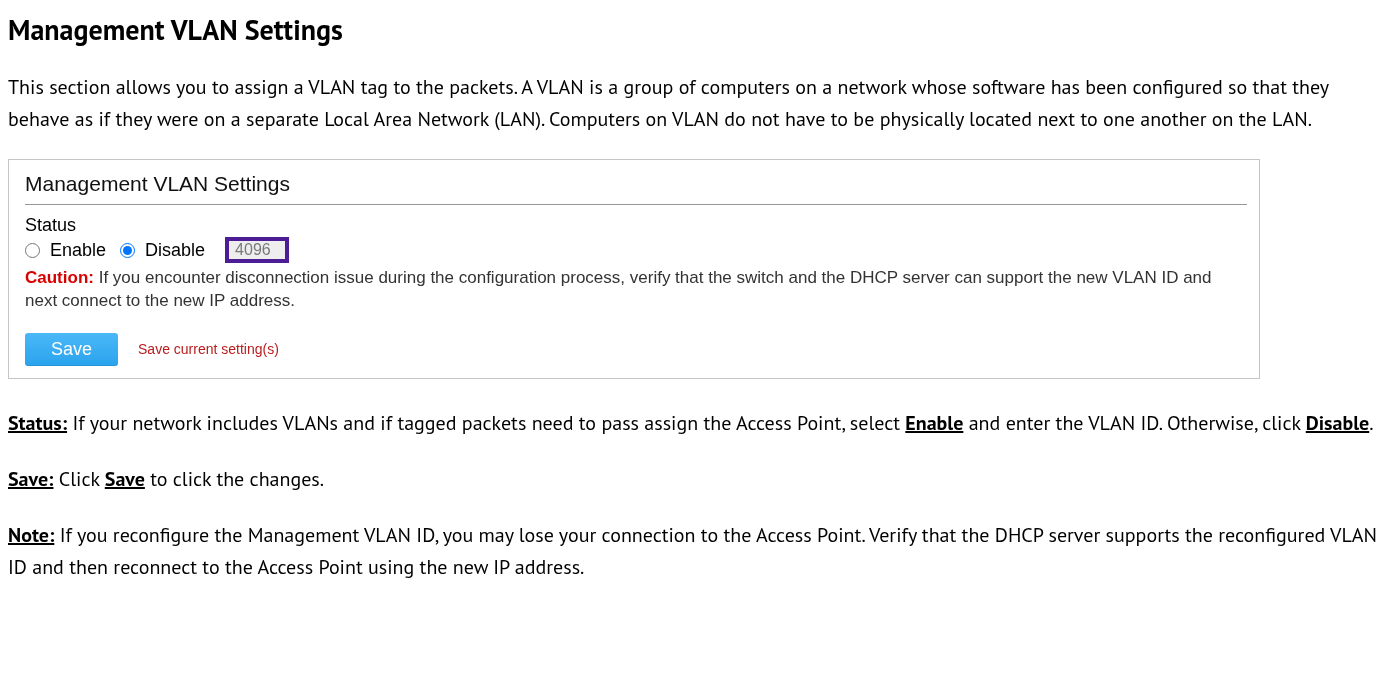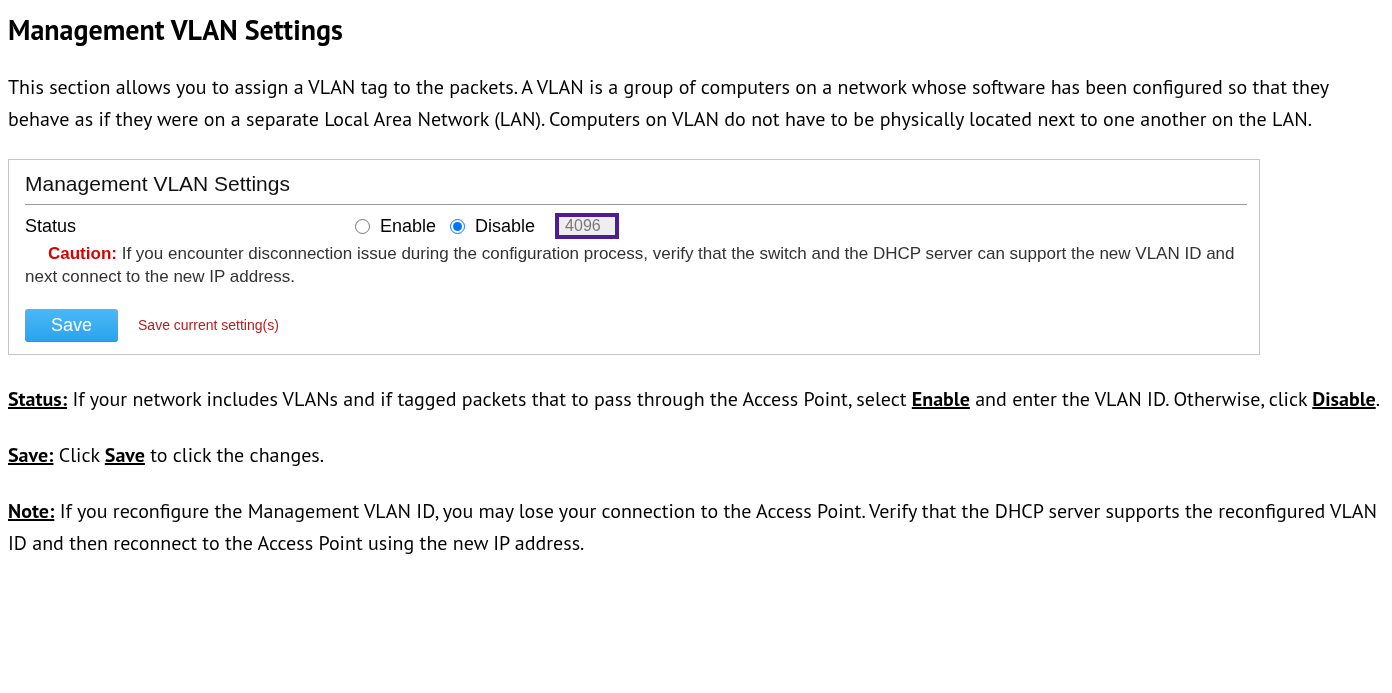--- a/index.html
+++ b/index.html
@@ -41,21 +41,22 @@
     color: #111;
     margin-bottom: 6px;
   }
   .panel-hr {
     border: none;
     border-top: 1px solid #999;
     margin: 0 0 8px 0;
   }
   .status-row {
     display: flex;
-    align-items: center;
+    align-items: flex-start;
+    flex-direction: column;
   }
   .status-label {
     font-family: Arial, Helvetica, sans-serif;
     font-size: 18px;
     color: #000;
     width: 330px;
   }
   .radio-group {
     display: flex;
     align-items: center;
@@ -84,21 +85,20 @@
   }
   .caution-line {
     margin-top: 4px;
     font-family: Arial, Helvetica, sans-serif;
     font-size: 17px;
     color: #333;
   }
   .caution-label {
     color: #d90000;
     font-weight: 700;
-    margin-left: 23px;
   }
   .save-row {
     margin-top: 20px;
     display: flex;
     align-items: center;
     gap: 20px;
   }
   .save-btn {
     background: linear-gradient(to bottom, #4bb8f7 0%, #29a3ed 100%);
     color: #fff;
@@ -147,21 +147,21 @@
     <span class="caution-label">Caution:</span>
     <span>If you encounter disconnection issue during the configuration process, verify that the switch and the DHCP server can support the new VLAN ID and next connect to the new IP address.</span>
   </div>
   <div class="save-row">
     <button class="save-btn">Save</button>
     <span class="save-desc">Save current setting(s)</span>
   </div>
 </div>
 
 <div class="desc-block">
-  <span class="b">Status:</span><span> If your network includes VLANs and if tagged packets that to pass through the Access Point, select </span><span class="b">Enable</span><span> and enter the VLAN ID. Otherwise, click </span><span class="b">Disable</span><span>.</span>
+  <span class="b">Status:</span><span> If your network includes VLANs and if tagged packets need to pass assign the Access Point, select </span><span class="b">Enable</span><span> and enter the VLAN ID. Otherwise, click </span><span class="b">Disable</span><span>.</span>
 </div>
 
 <div class="desc-block">
   <span class="b">Save:</span><span> Click </span><span class="b">Save</span><span> to click the changes.</span>
 </div>
 
 <div class="desc-block" style="margin-bottom:2px;">
   <span class="b">Note:</span><span> If you reconfigure the Management VLAN ID, you may lose your connection to the Access Point. Verify that the DHCP server supports the reconfigured VLAN ID and then reconnect to the Access Point using the new IP address.</span>
 </div>
 

